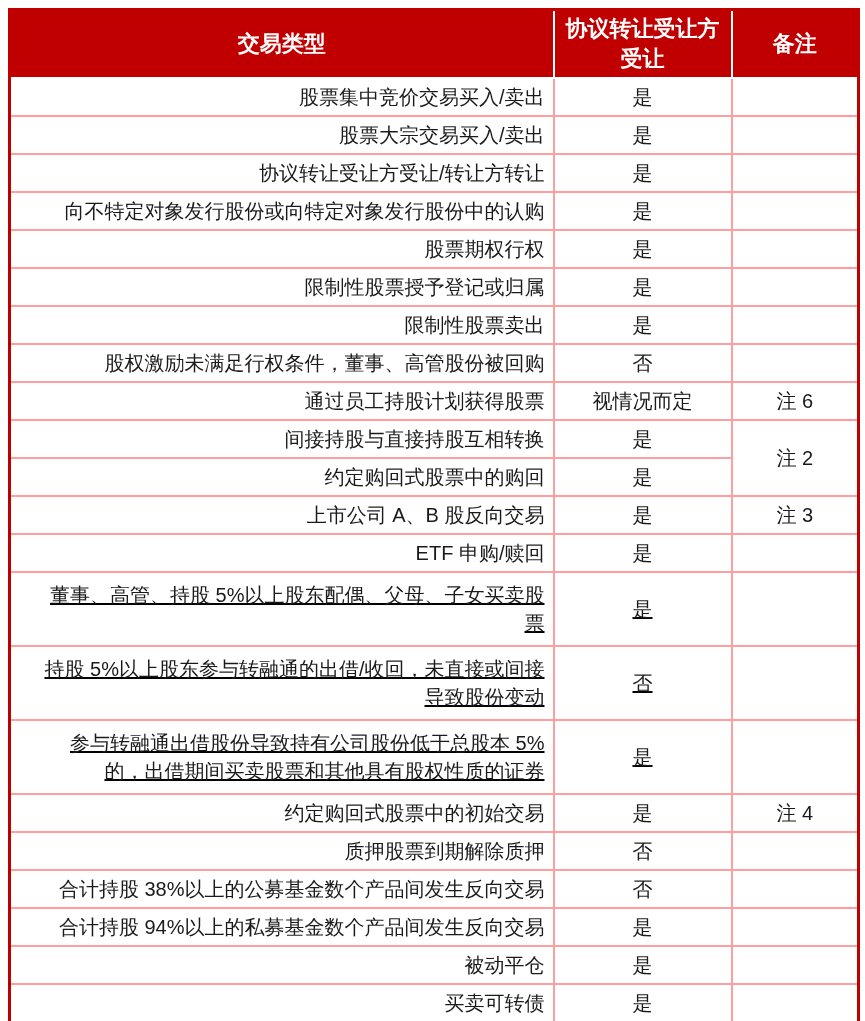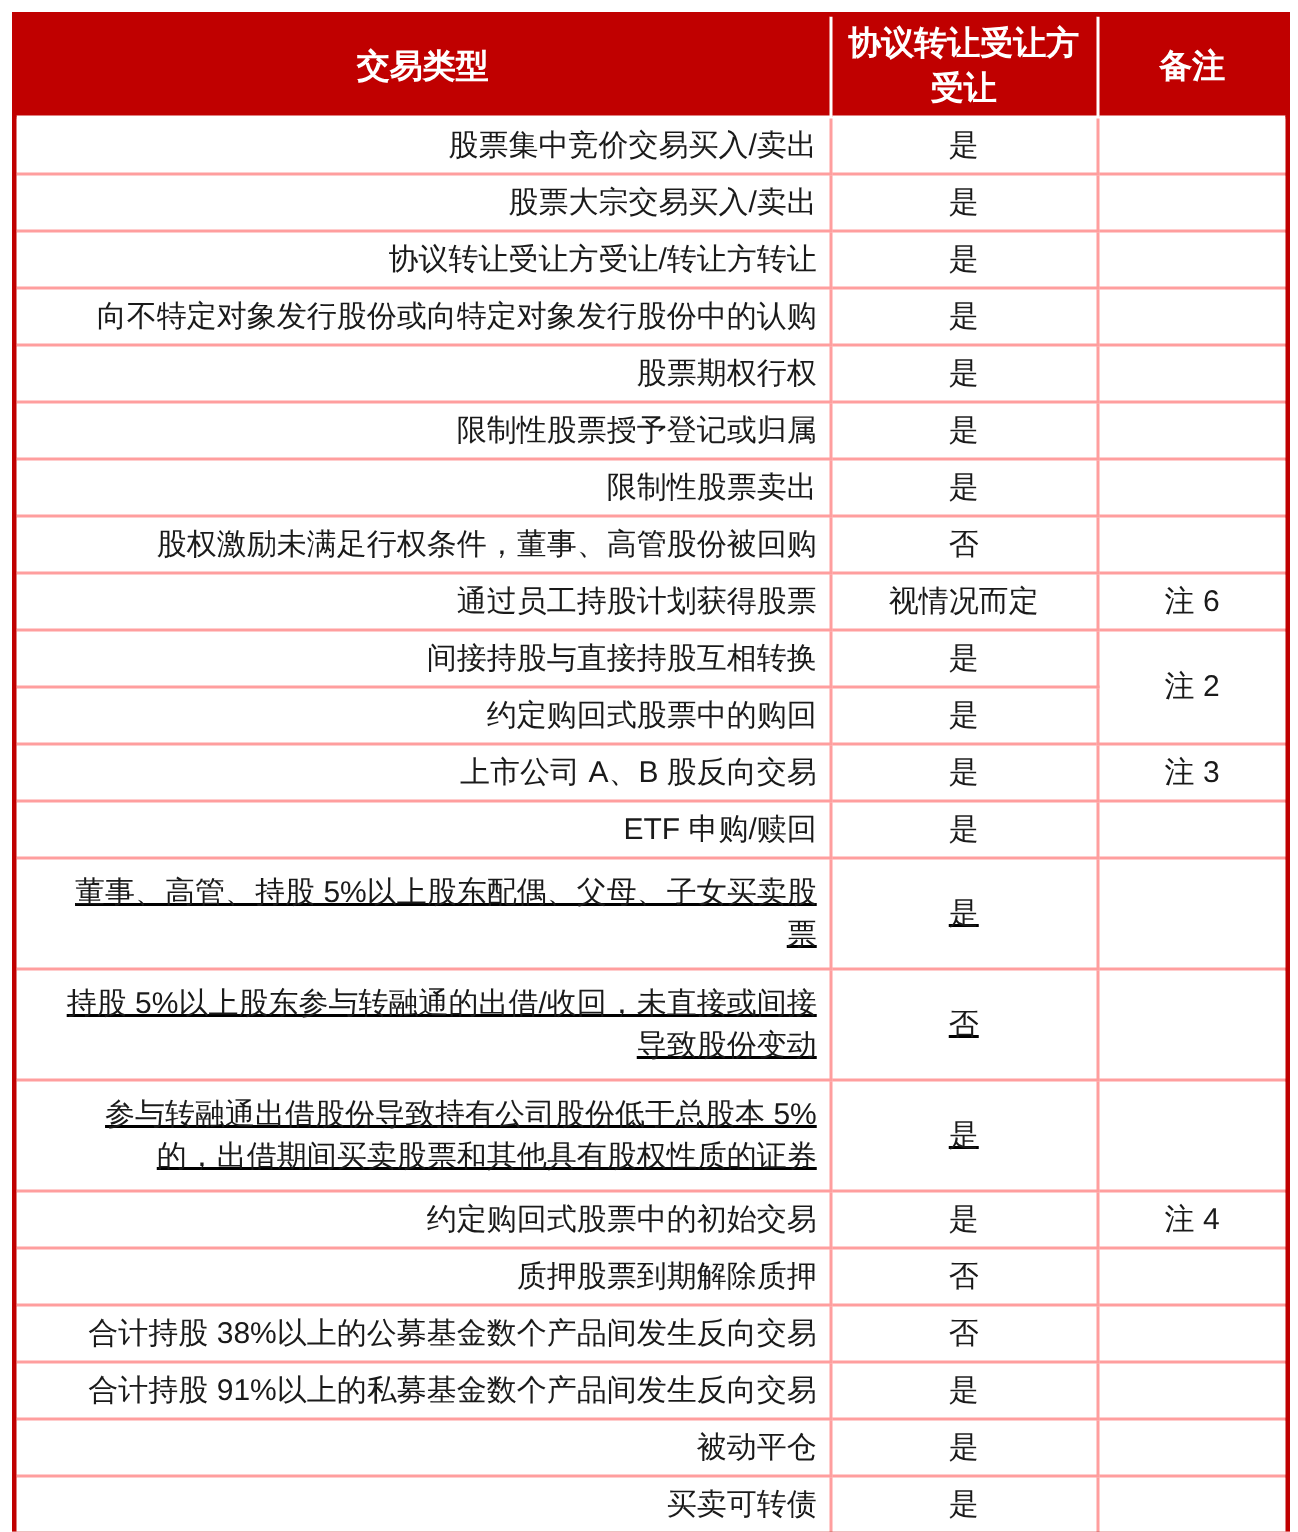--- a/index.html
+++ b/index.html
@@ -151,21 +151,21 @@
           <td class="type">质押股票到期解除质押</td>
           <td class="center">否</td>
           <td class="center"></td>
         </tr>
         <tr>
           <td class="type">合计持股 38%以上的公募基金数个产品间发生反向交易</td>
           <td class="center">否</td>
           <td class="center"></td>
         </tr>
         <tr>
-          <td class="type">合计持股 91%以上的私募基金数个产品间发生反向交易</td>
+          <td class="type">合计持股 94%以上的私募基金数个产品间发生反向交易</td>
           <td class="center">是</td>
           <td class="center"></td>
         </tr>
         <tr>
           <td class="type">被动平仓</td>
           <td class="center">是</td>
           <td class="center"></td>
         </tr>
         <tr>
           <td class="type">买卖可转债</td>

